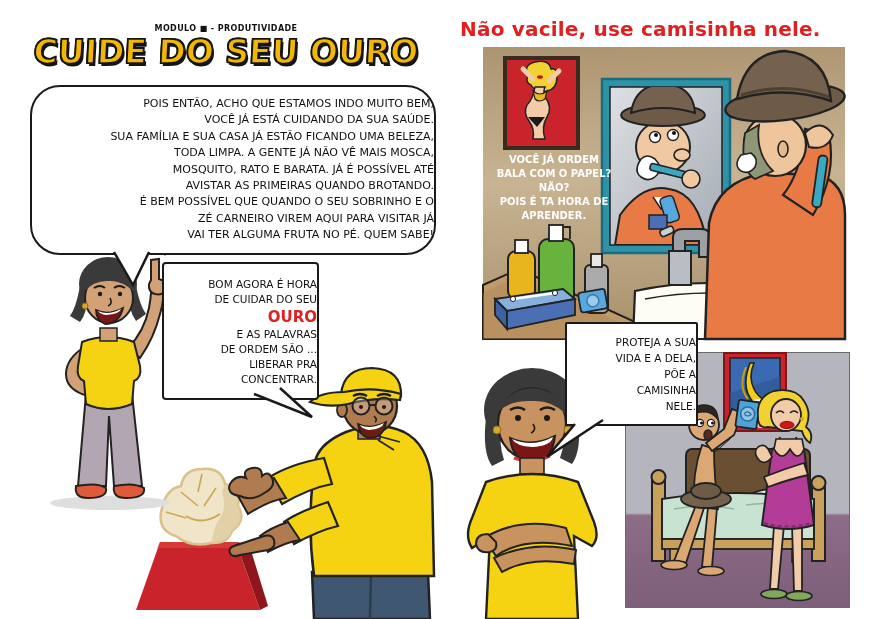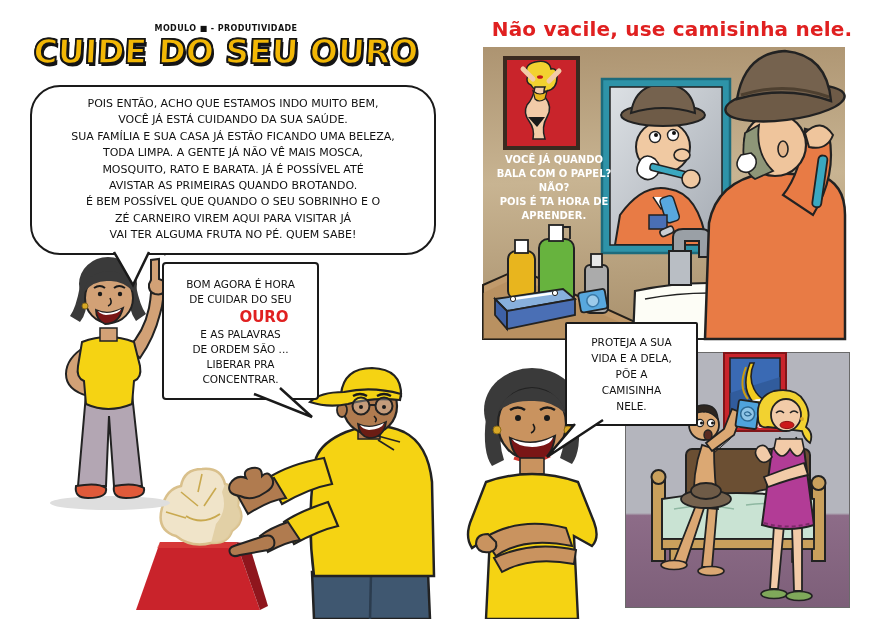--- a/index.html
+++ b/index.html
@@ -17,32 +17,32 @@
   .module-label{left:0;top:24px;width:452px;text-align:center;
     font-size:8px;font-weight:bold;color:#111;letter-spacing:.4px;}
   .main-title{left:0;top:32px;width:452px;text-align:center;
     font-size:33px;font-weight:800;color:var(--title-yellow);
     letter-spacing:0px;transform:skewX(-3deg);
     -webkit-text-stroke:1.6px #151515;
     text-shadow:2px 3px 0 #151515,-1px -1px 0 #151515,1px -1px 0 #151515,-1px 1px 0 #151515;}
 
   
   .bubble{background:#fff;border:2.5px solid #1a1a1a;box-sizing:border-box;
-          text-align:center;color:#111;z-index:5;}
+          text-align:right;color:#111;z-index:5;}
   .bubble-main{left:30px;top:85px;width:406px;height:170px;border-radius:30px;
     font-size:11px;line-height:16.4px;padding-top:9px;}
   .bubble-second{left:162px;top:262px;width:157px;height:138px;border-radius:4px;
     font-size:10.5px;line-height:15px;padding-top:13px;}
   .bubble-advice{left:565px;top:322px;width:133px;height:104px;border-radius:2px;
     font-size:10.5px;line-height:16px;padding-top:10px;}
   .hl-red{color:var(--accent-red);font-weight:bold;font-size:15px;line-height:20px;padding-left:47px;}
   .tail{position:absolute;z-index:6;overflow:visible;}
 
   
-  .right-title{left:460px;top:17px;width:424px;text-align:center;
+  .right-title{left:460px;top:17px;width:424px;
     font-size:20px;font-weight:bold;color:var(--accent-red);letter-spacing:.2px;}
   .panel-bath{left:483px;top:47px;width:362px;height:292px;z-index:1;
     background:linear-gradient(178deg,#ad9471 0%,#c8b492 45%,#a78e6a 100%);}
   .panel-bed{left:625px;top:352px;width:225px;height:256px;z-index:1;
     border:1px solid #6a6a6a;box-sizing:border-box;
     background:linear-gradient(180deg,var(--bedroom-wall-gray) 0%,var(--bedroom-wall-gray) 63%,var(--floor-purple) 64%,#7d5f79 100%);}
   .bath-caption{left:485px;top:153px;width:138px;text-align:center;z-index:3;
     font-size:10px;font-weight:bold;color:#fff;line-height:14px;}
   .svg-abs{position:absolute;overflow:visible;}
   .poster-text{font-family:"DejaVu Sans",sans-serif;font-weight:bold;
@@ -269,21 +269,21 @@
         <g>
           <ellipse cx="302" cy="56" rx="60" ry="17" transform="rotate(-7 302 56)" fill="#6E5B47" stroke="#222" stroke-width="2.4"></ellipse>
           <path d="M254 52 Q262 6 302 4 Q344 8 348 54 Q302 38 254 52 Z" fill="#75624E" stroke="#222" stroke-width="2.4"></path>
           <path d="M258 48 Q302 34 346 50" fill="none" stroke="#4e4030" stroke-width="3"></path>
         </g>
       </g>
     </svg>
   </div>
 
   <div class="abs bath-caption">
-    <div>VOCÊ JÁ QUANDO</div>
+    <div>VOCÊ JÁ ORDEM</div>
     <div>BALA COM O PAPEL?</div>
     <div>NÃO?</div>
     <div>POIS É TA HORA DE</div>
     <div>APRENDER.</div>
   </div>
 
   <div class="abs panel-bed">
     <svg class="svg-abs" style="left:0;top:0" width="223" height="254" viewBox="0 0 223 254">
 
       <g>

